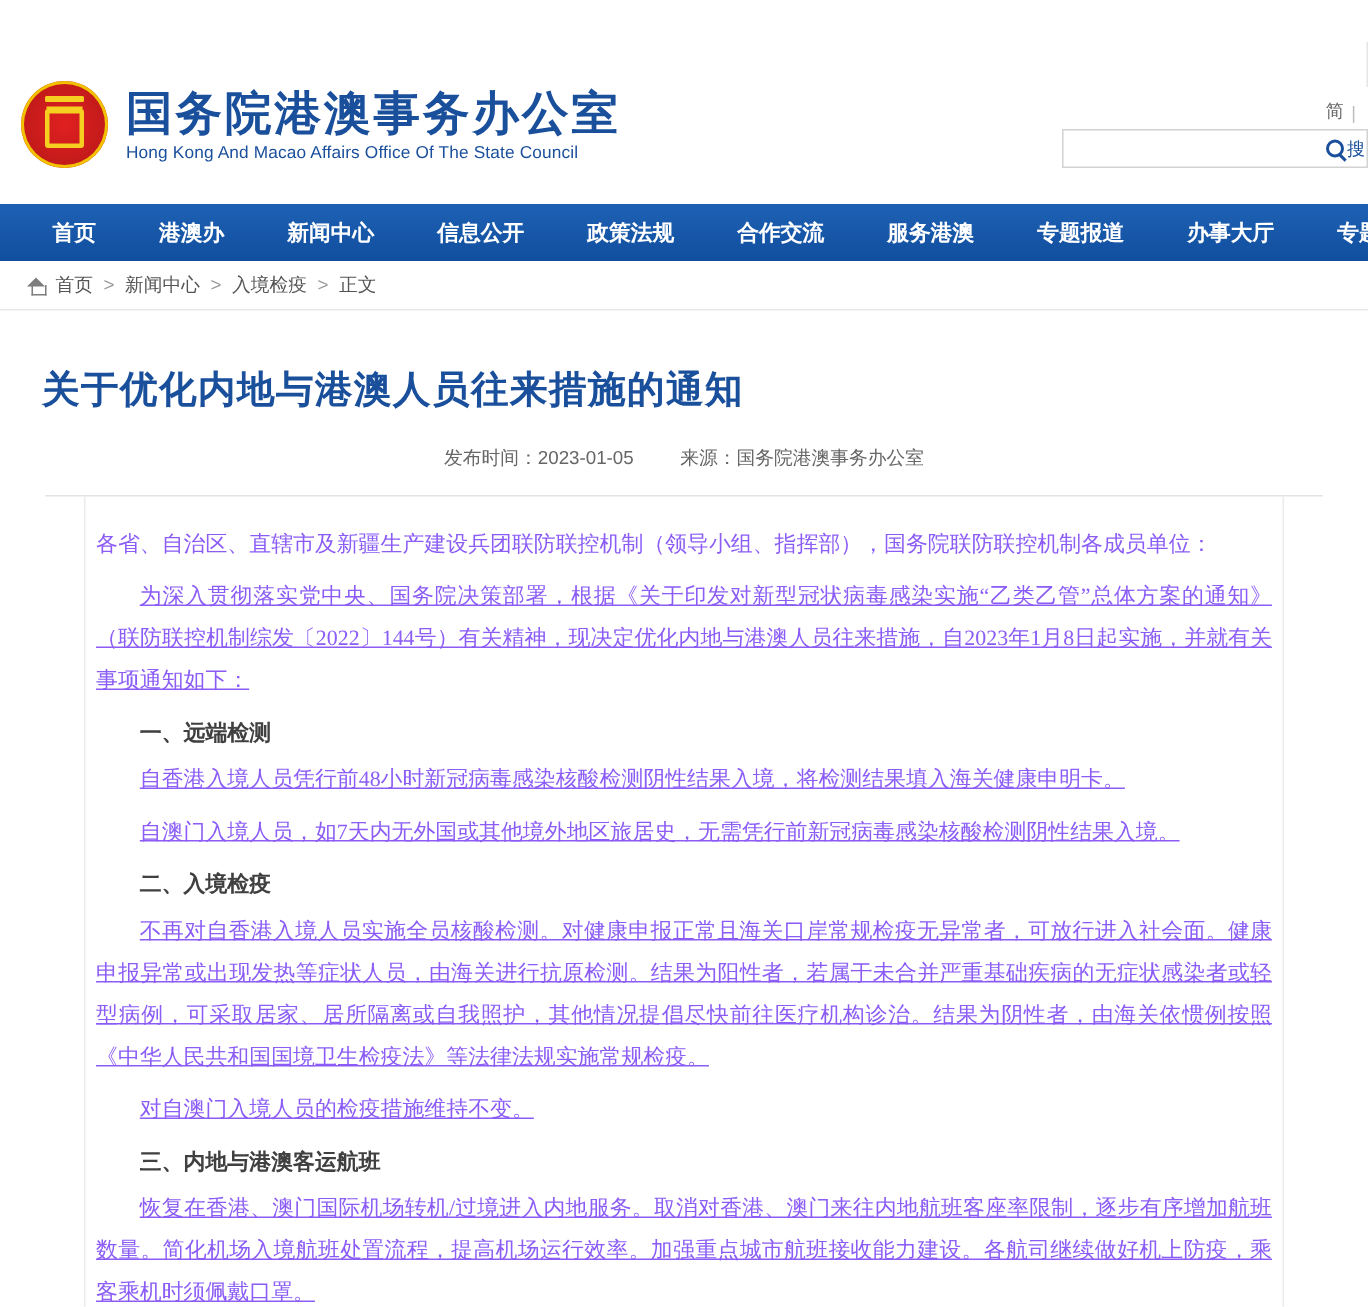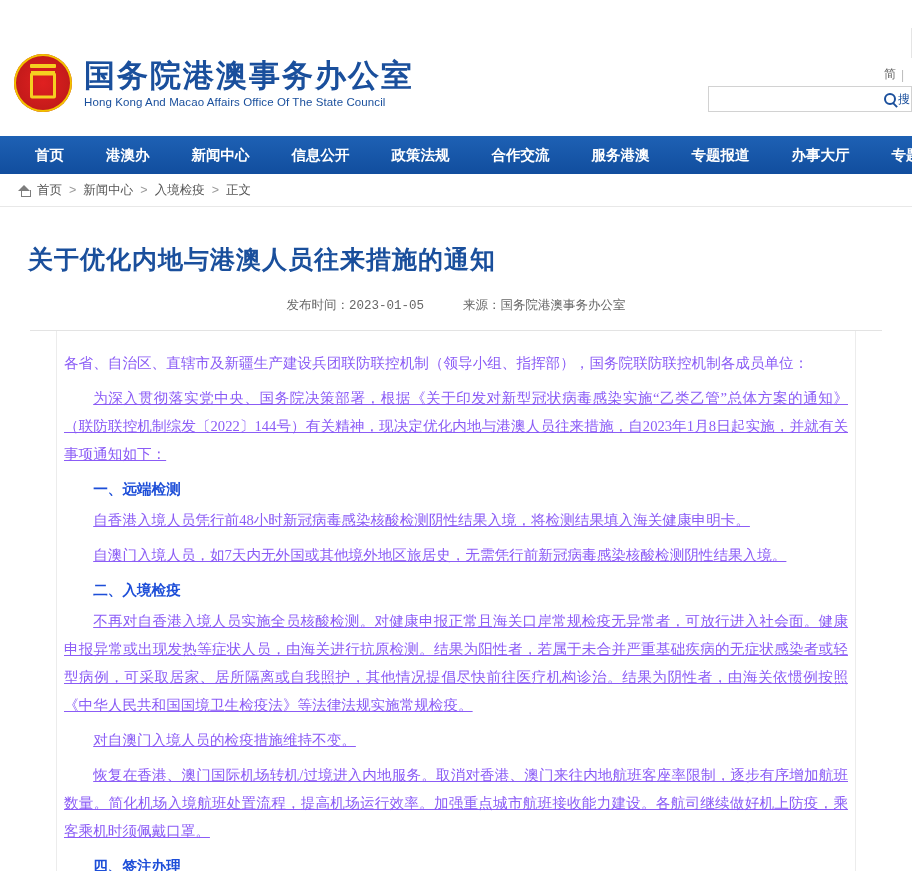--- a/index.html
+++ b/index.html
@@ -212,21 +212,20 @@
     letter-spacing: 1px;
     margin-top: 36px;
     font-family: "Liberation Serif", serif;
   }
   .doc-meta {
     text-align: center;
     font-size: 12.5px;
     color: #666;
     margin-top: 21px;
     padding-bottom: 16px;
-    font-family: Liberation Mono, monospace;
   }
   .doc-meta .meta-gap { display: inline-block; width: 24px; }
   .rule {
     border-top: 1px solid #e3e3e3;
     margin: 0 2px;
   }
 
   .body-area {
     padding: 18px 36px 0 36px;
     position: relative;
@@ -249,21 +248,21 @@
     line-height: 28px;
     color: #8b5cf6;
     text-align: justify;
     font-family: "Liberation Serif", "DejaVu Serif", serif;
   }
   p.indent { text-indent: 2em; text-decoration: underline; }
   p.sec {
     margin: 2px 0 3px 0;
     font-size: 14.6px;
     line-height: 28px;
-    color: #1d4ed8;
+    color: #404040;
     font-weight: bold;
     text-indent: 2em;
     font-family: "Liberation Serif", "DejaVu Serif", serif;
   }
 </style>
 </head>
 <body>
 
 <div class="page">
 
@@ -333,20 +332,21 @@
       <p class="para indent">为深入贯彻落实党中央、国务院决策部署，根据《关于印发对新型冠状病毒感染实施“乙类乙管”总体方案的通知》（联防联控机制综发〔2022〕144号）有关精神，现决定优化内地与港澳人员往来措施，自2023年1月8日起实施，并就有关事项通知如下：</p>
 
       <p class="sec">一、远端检测</p>
       <p class="para indent">自香港入境人员凭行前48小时新冠病毒感染核酸检测阴性结果入境，将检测结果填入海关健康申明卡。</p>
       <p class="para indent">自澳门入境人员，如7天内无外国或其他境外地区旅居史，无需凭行前新冠病毒感染核酸检测阴性结果入境。</p>
 
       <p class="sec">二、入境检疫</p>
       <p class="para indent">不再对自香港入境人员实施全员核酸检测。对健康申报正常且海关口岸常规检疫无异常者，可放行进入社会面。健康申报异常或出现发热等症状人员，由海关进行抗原检测。结果为阳性者，若属于未合并严重基础疾病的无症状感染者或轻型病例，可采取居家、居所隔离或自我照护，其他情况提倡尽快前往医疗机构诊治。结果为阴性者，由海关依惯例按照《中华人民共和国国境卫生检疫法》等法律法规实施常规检疫。</p>
       <p class="para indent">对自澳门入境人员的检疫措施维持不变。</p>
 
+      <p class="sec">三、内地与港澳客运航班</p>
       <p class="para indent">恢复在香港、澳门国际机场转机/过境进入内地服务。取消对香港、澳门来往内地航班客座率限制，逐步有序增加航班数量。简化机场入境航班处置流程，提高机场运行效率。加强重点城市航班接收能力建设。各航司继续做好机上防疫，乘客乘机时须佩戴口罩。</p>
 
       <p class="sec">四、签注办理</p>
 
     </div>
   </div>
 
 </div>
 
 </body></html>

